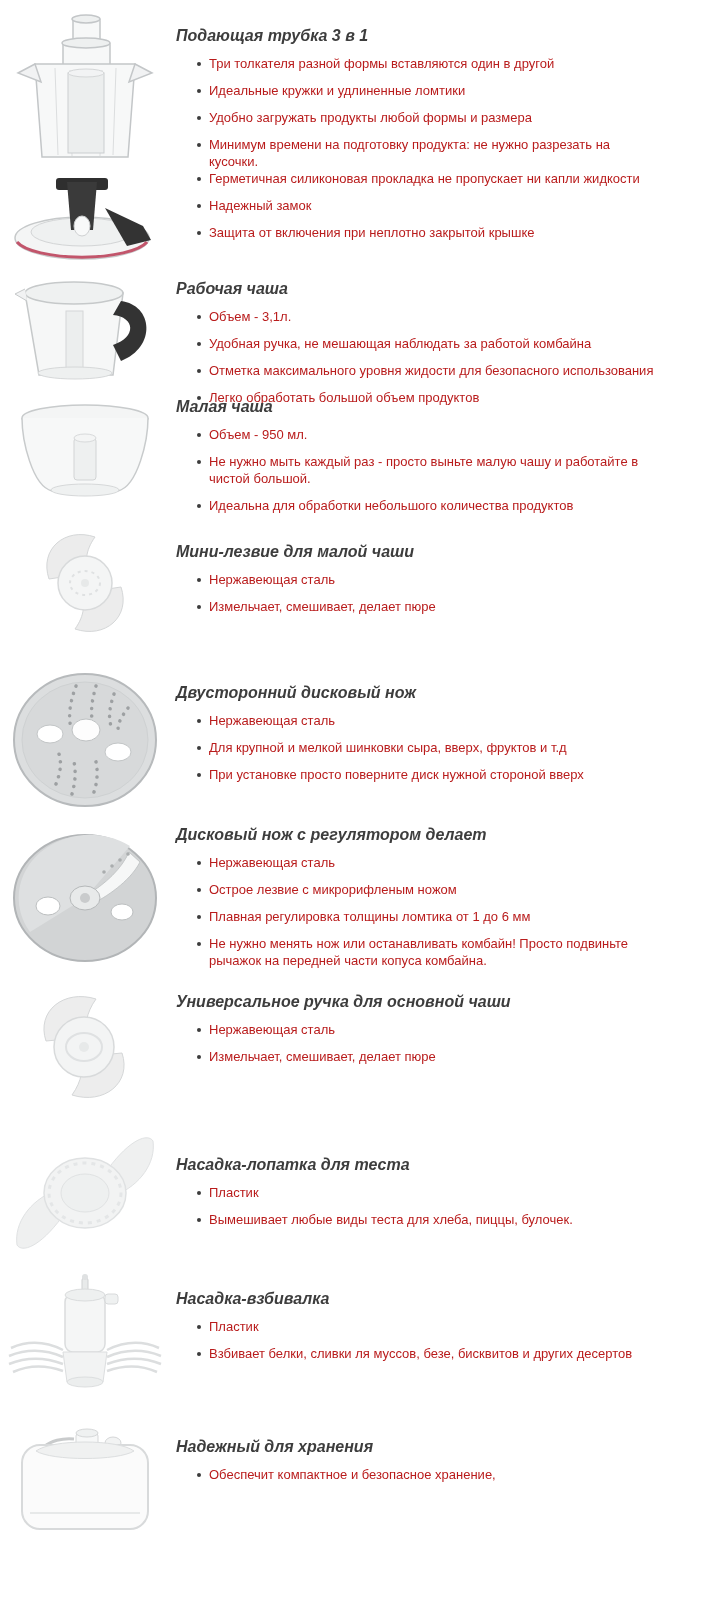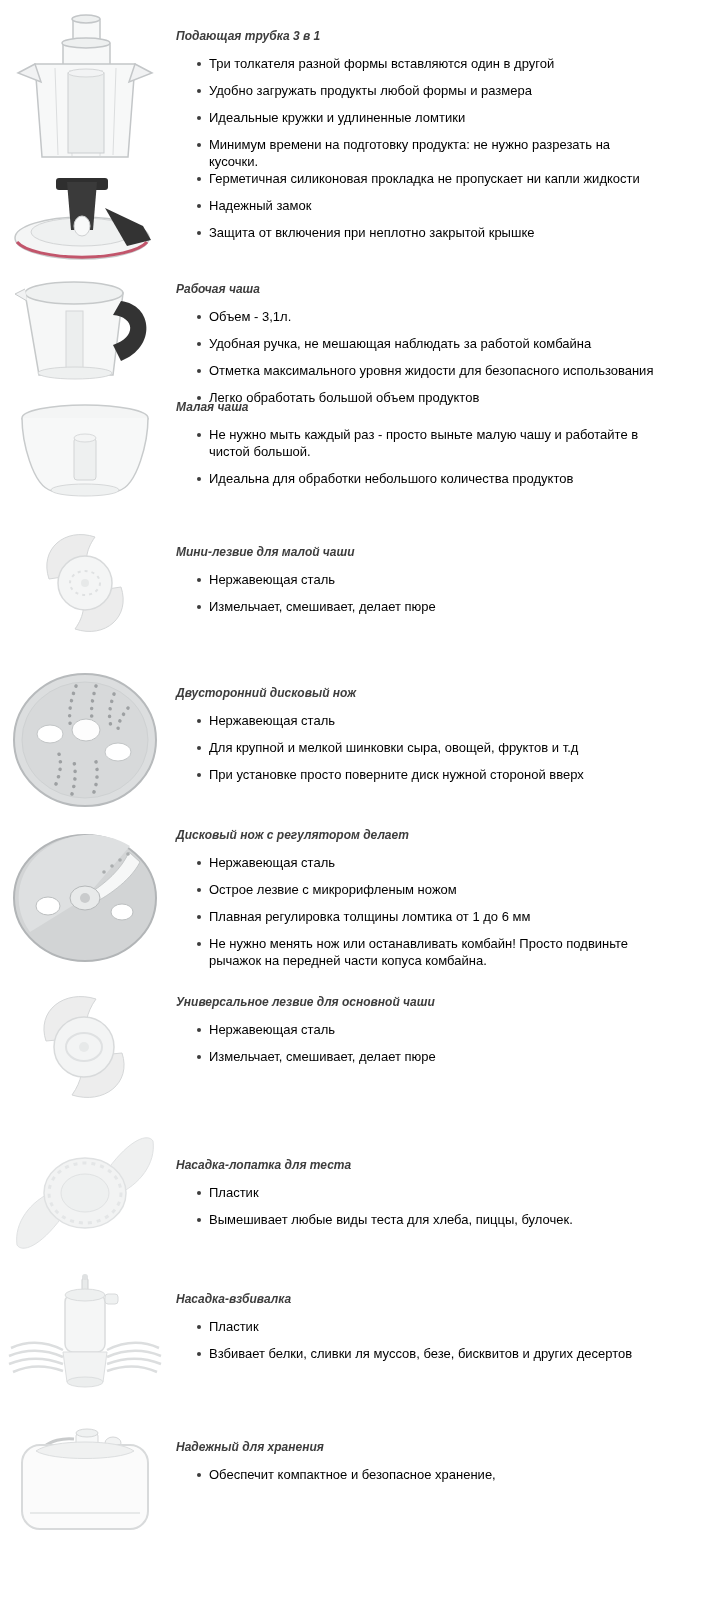--- a/index.html
+++ b/index.html
@@ -1,23 +1,23 @@
 <!DOCTYPE html>
 <html><head>
 <meta charset="utf-8">
 <style>
   html,body{margin:0;padding:0;background:#ffffff;}
   body{font-family:"Liberation Sans",sans-serif;color:#4b4b4b;}
   #page{position:relative;width:708px;height:1609px;margin:0 auto;background:#ffffff;overflow:hidden;}
   .product-section{position:absolute;left:0;width:708px;display:flex;}
   .img-cell{width:170px;flex:0 0 170px;display:flex;align-items:center;justify-content:center;}
   .text-cell{flex:1;padding-left:6px;box-sizing:border-box;}
-  .title{margin:0 0 10px 0;font-size:12px;line-height:18px;font-weight:bold;font-style:italic;color:#3d3d3d;}
+  .title{margin:0 0 10px 0;font-size:16px;line-height:18px;font-weight:bold;font-style:italic;color:#3d3d3d;}
   .bullets{list-style:none;margin:0;padding:0 0 0 20px;}
-  .bullets li{position:relative;padding-left:13px;margin:0 0 10px 0;font-size:13px;line-height:17px;max-width:445px;color:#000000;}
+  .bullets li{position:relative;padding-left:13px;margin:0 0 10px 0;font-size:13px;line-height:17px;max-width:445px;color:#b91c1c;}
   .bullets li::before{content:"";position:absolute;left:1px;top:7px;width:4px;height:4px;border-radius:50%;background:#3c3c3c;}
   
   .s0{top:5px;height:163px}    .s0 .text-cell{padding-top:22px}
   .s1{top:168px;height:104px}  .s1 .text-cell{padding-top:2px}
   .s2{top:272px;height:116px}  .s2 .text-cell{padding-top:8px}
   .s3{top:388px;height:117px}  .s3 .text-cell{padding-top:10px}
   .s4{top:505px;height:155px}  .s4 .text-cell{padding-top:38px}
   .s5{top:660px;height:160px}  .s5 .text-cell{padding-top:24px}
   .s6{top:820px;height:155px}  .s6 .text-cell{padding-top:6px}
   .s7{top:975px;height:143px}  .s7 .text-cell{padding-top:18px}
@@ -48,22 +48,22 @@
             <line x1="106" y1="57" x2="103" y2="144"></line>
 </g>
 <rect x="58" y="62" width="36" height="80" fill="#eceeee" stroke="#cbced0"></rect>
 <ellipse cx="76" cy="62" rx="18" ry="4" fill="#f2f3f4" stroke="#d5d7d8"></ellipse>
 </svg>
       </div>
     <div class="text-cell">
       <h3 class="title">Подающая трубка 3 в 1</h3>
       <ul class="bullets">
           <li>Три толкателя разной формы вставляются один в другой</li>
+          <li>Идеальные кружки и удлиненные ломтики</li>
           <li>Удобно загружать продукты любой формы и размера</li>
-          <li>Идеальные кружки и удлиненные ломтики</li>
           <li>Минимум времени на подготовку продукта: не нужно разрезать на кусочки.</li>
         </ul>
     </div>
   </section>
 
   <section class="product-section s1">
     <div class="img-cell">
         <svg width="152" height="96" viewBox="0 0 152 96">
 <ellipse cx="73" cy="66" rx="67" ry="21" fill="#f4f5f5" stroke="#c6c9ca" stroke-width="1.5"></ellipse>
 <path d="M8 70 a67 20 0 0 0 130 0" fill="none" stroke="#c2556b" stroke-width="3"></path>
@@ -111,20 +111,21 @@
 <ellipse cx="75" cy="22" rx="63" ry="13" fill="#f4f5f5" stroke="#c8cbcc" stroke-width="1.5"></ellipse>
 <path d="M12 22 C12 44 22 90 42 95 L108 95 C128 90 138 44 138 22" fill="#f7f8f8" stroke="#c8cbcc" stroke-width="1.5"></path>
 <ellipse cx="75" cy="94" rx="34" ry="6" fill="#eff1f1" stroke="#d6d8d9"></ellipse>
 <rect x="64" y="42" width="22" height="42" rx="3" fill="#eef0f0" stroke="#d2d4d5"></rect>
 <ellipse cx="75" cy="42" rx="11" ry="4" fill="#f4f5f5" stroke="#d8dadb"></ellipse>
 </svg>
       </div>
     <div class="text-cell">
       <h3 class="title">Малая чаша</h3>
       <ul class="bullets">
+          <li>Объем - 950 мл.</li>
           <li>Не нужно мыть каждый раз - просто выньте малую чашу и работайте в чистой большой.</li>
           <li>Идеальна для обработки небольшого количества продуктов</li>
         </ul>
     </div>
   </section>
 
   <section class="product-section s4">
     <div class="img-cell">
         <svg width="116" height="116" viewBox="0 0 116 116">
 <path d="M22 54 C12 24 38 2 68 12 C58 26 58 38 62 48 Z" fill="#ececec" stroke="#d5d7d8"></path>
@@ -159,21 +160,21 @@
 </g>
 <ellipse cx="40" cy="68" rx="13" ry="9" fill="#ffffff" stroke="#c3c6c7"></ellipse>
 <ellipse cx="108" cy="86" rx="13" ry="9" fill="#ffffff" stroke="#c3c6c7"></ellipse>
 <ellipse cx="76" cy="64" rx="14" ry="11" fill="#fdfdfd" stroke="#bfc2c3"></ellipse>
 </svg>
       </div>
     <div class="text-cell">
       <h3 class="title">Двусторонний дисковый нож</h3>
       <ul class="bullets">
           <li>Нержавеющая сталь</li>
-          <li>Для крупной и мелкой шинковки сыра, овощей, фруктов и т.д</li>
+          <li>Для крупной и мелкой шинковки сыра, вверх, фруктов и т.д</li>
           <li>При установке просто поверните диск нужной стороной вверх</li>
         </ul>
     </div>
   </section>
 
   <section class="product-section s6">
     <div class="img-cell">
         <svg width="150" height="144" viewBox="0 0 150 144">
 <ellipse cx="75" cy="72" rx="71" ry="63" fill="#d2d4d5" stroke="#b2b5b7" stroke-width="2"></ellipse>
 <path d="M20 106 A71 63 0 0 1 120 20 L75 72 Z" fill="#dee0e1"></path>
@@ -205,21 +206,21 @@
     <div class="img-cell">
         <svg width="126" height="116" viewBox="0 0 126 116">
 <path d="M24 52 C14 22 42 0 74 10 C64 24 62 38 66 48 Z" fill="#ededed" stroke="#d5d7d8"></path>
 <path d="M100 64 C110 94 82 116 50 106 C60 92 62 78 58 68 Z" fill="#ededed" stroke="#d5d7d8"></path>
 <circle cx="62" cy="58" r="30" fill="#f3f4f4" stroke="#d8dadb" stroke-width="1.5"></circle>
 <ellipse cx="62" cy="58" rx="18" ry="14" fill="none" stroke="#dfe1e2" stroke-width="2"></ellipse>
 <circle cx="62" cy="58" r="5" fill="#e7e9e9"></circle>
 </svg>
       </div>
     <div class="text-cell">
-      <h3 class="title">Универсальное лезвие для основной чаши</h3>
+      <h3 class="title">Универсальное ручка для основной чаши</h3>
       <ul class="bullets">
           <li>Нержавеющая сталь</li>
           <li>Измельчает, смешивает, делает пюре</li>
         </ul>
     </div>
   </section>
 
   <section class="product-section s8">
     <div class="img-cell">
         <svg width="142" height="140" viewBox="0 0 142 140">

